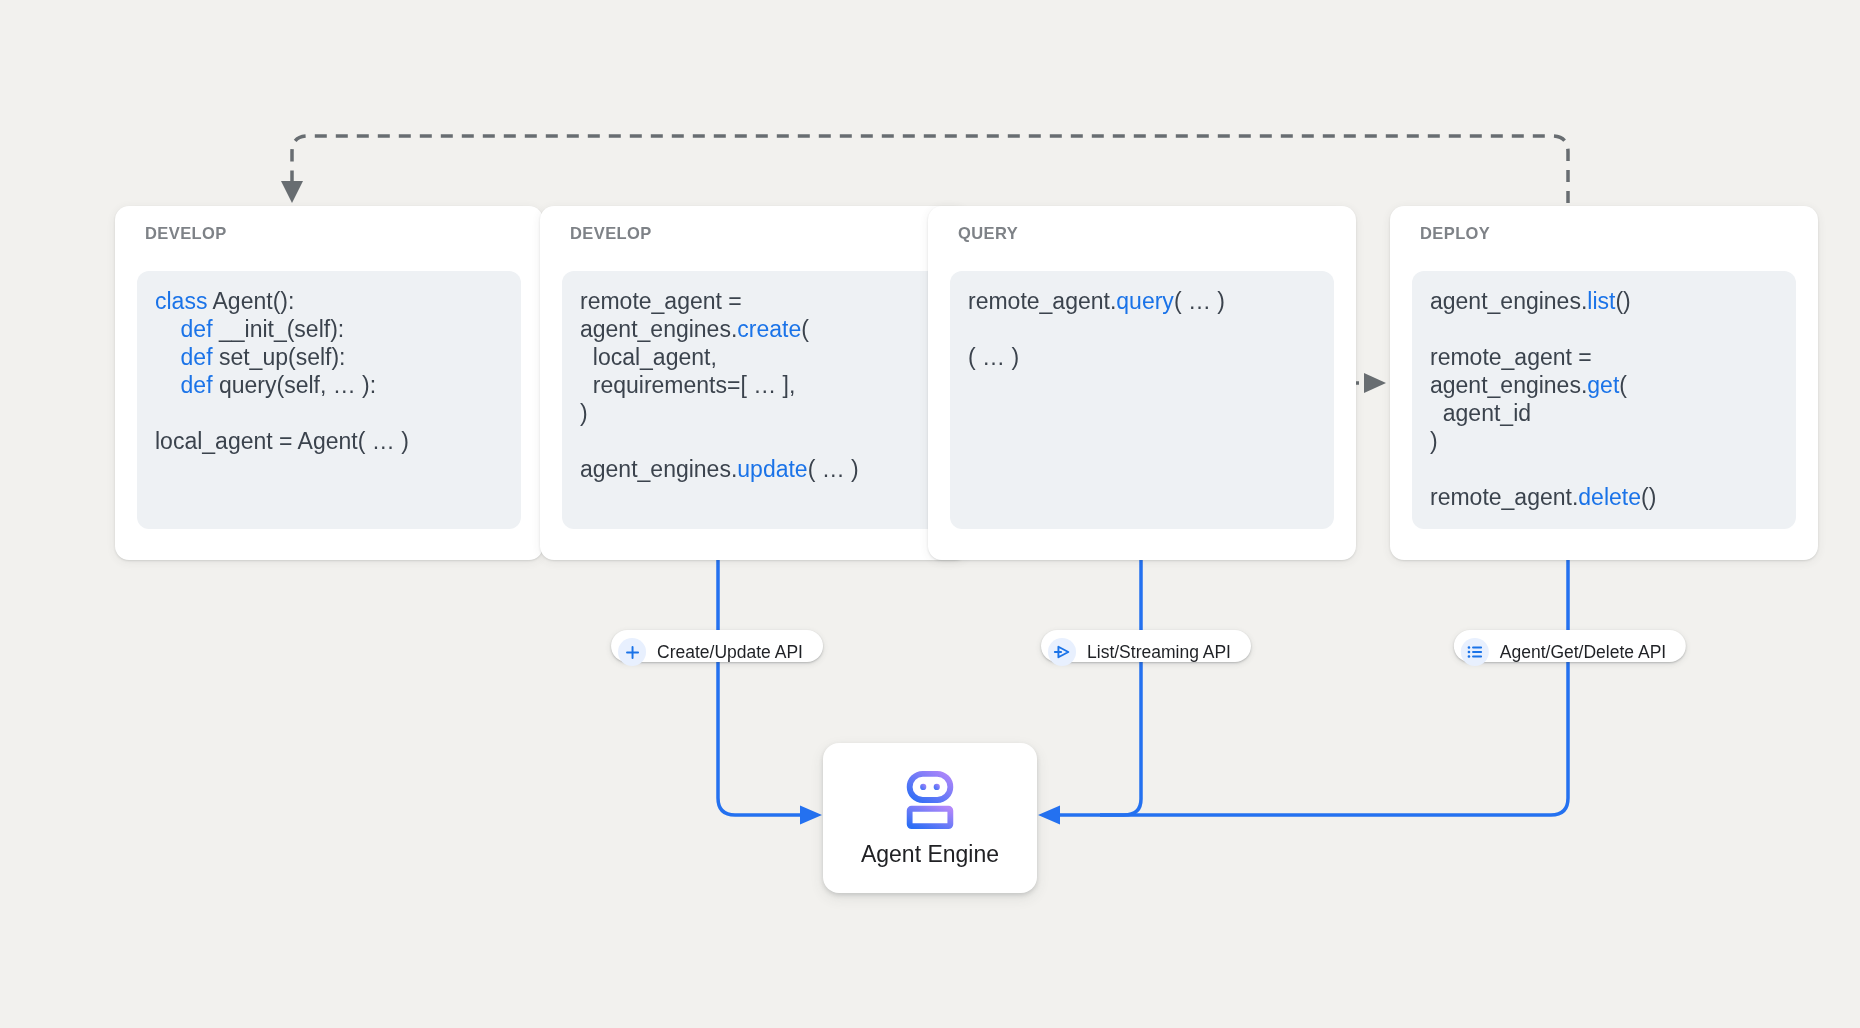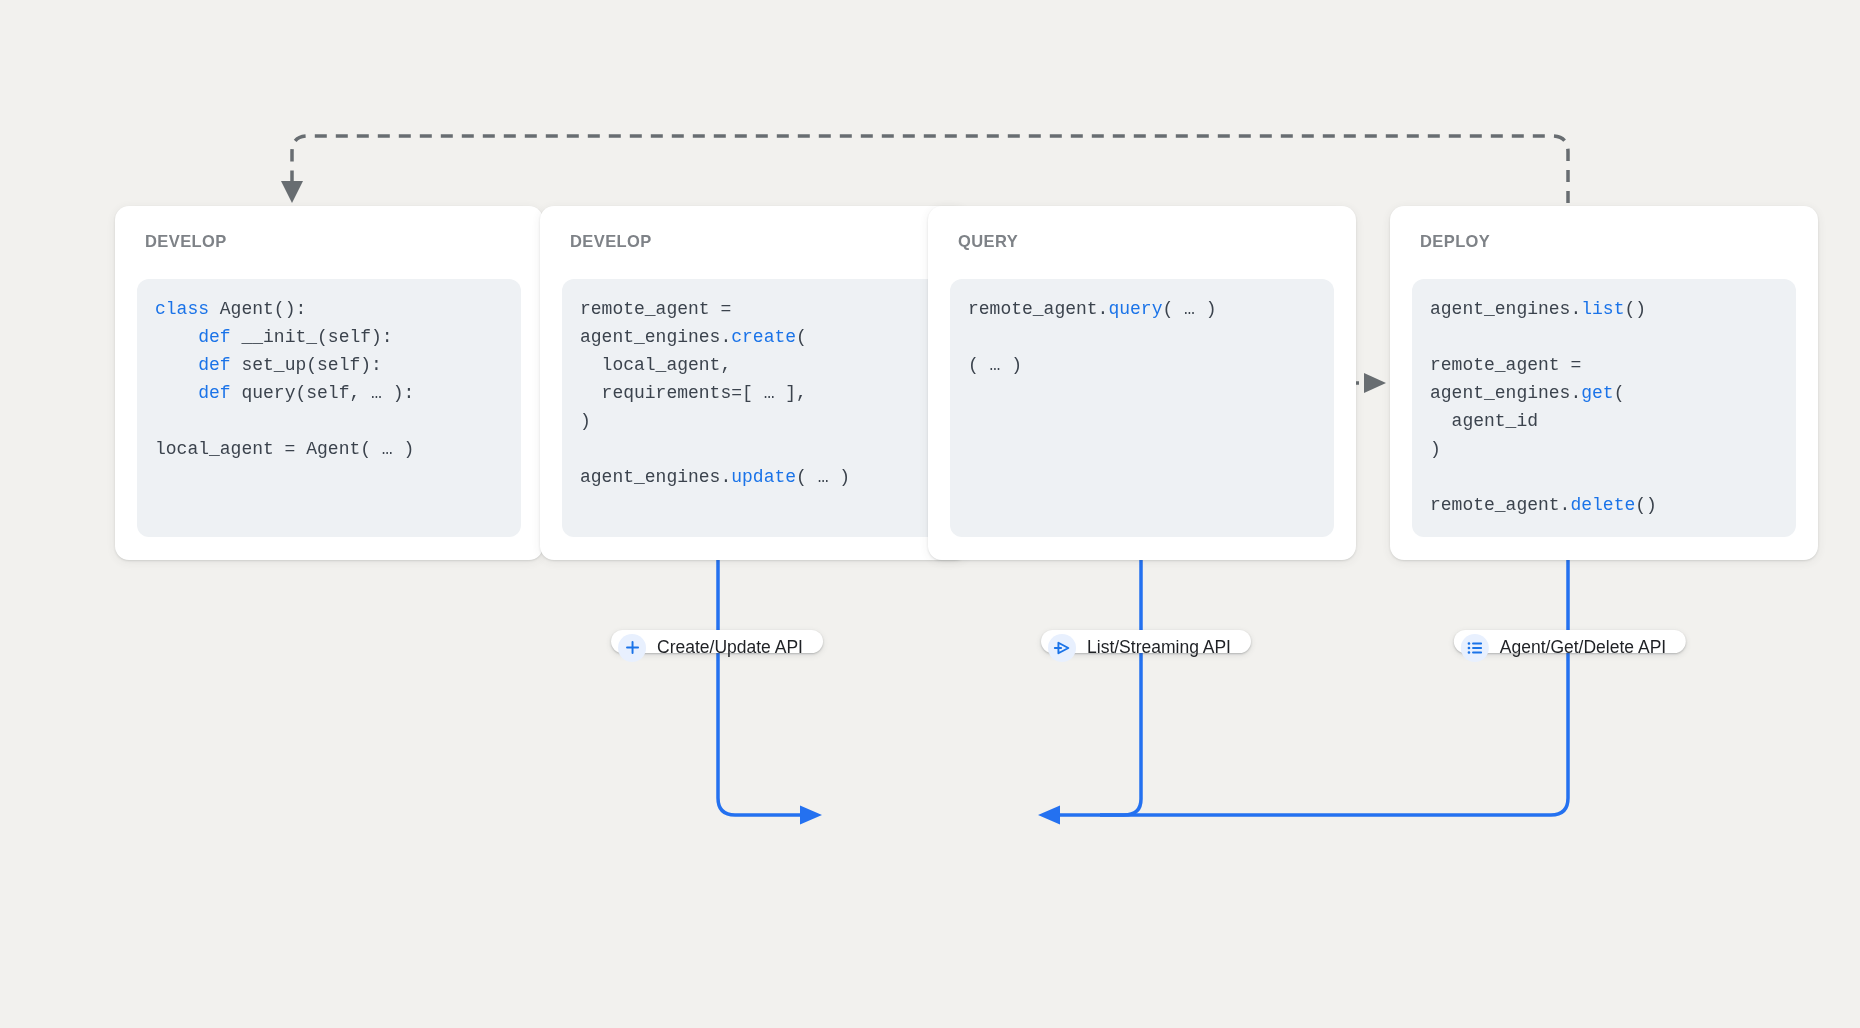--- a/index.html
+++ b/index.html
@@ -10,32 +10,32 @@
     --engine-text:#202124; --robot-purple:#b287fa; --robot-blue:#2b6ef5;
   }
   *{box-sizing:border-box;margin:0;padding:0}
   body{margin:0;background:var(--canvas-bg)}
   .canvas{position:relative;width:1860px;height:1028px;background:var(--canvas-bg);
     overflow:hidden;font-family:"Liberation Sans",sans-serif}
   .wires{position:absolute;left:0;top:0;z-index:1}
 
   .card{position:absolute;top:206px;width:428px;height:354px;background:var(--card-bg);
     border-radius:14px;box-shadow:0 1px 2px rgba(60,64,67,.15),0 2px 10px rgba(60,64,67,.08);
-    padding:26px 22px;z-index:2}
+    padding:18px 22px;z-index:2}
   .card.c0{left:115px}.card.c1{left:540px}.card.c2{left:928px}.card.c3{left:1390px}
   .card-title{display:block;font-size:16.5px;font-weight:bold;letter-spacing:.4px;
     color:var(--title-color);margin:0 0 28px 8px}
   .code{background:var(--code-bg);border-radius:12px;height:258px;padding:16px 18px;
-    font-family:Liberation Mono, monospace;font-size:18px;line-height:28px;
+    font-family:Liberation Sans, sans-serif;font-size:23px;line-height:28px;
     color:var(--code-text);white-space:pre;overflow:hidden}
   .code .kw,.code .fn{color:var(--keyword)}
   .code .cm{color:var(--comment)}
   .code .pl{color:var(--code-text)}
 
-  .pill{position:absolute;top:630px;transform:translateX(-50%);height:23px;z-index:3;
+  .pill{position:absolute;top:630px;transform:translateX(-50%);height:32px;z-index:3;
     background:var(--card-bg);border-radius:20px;display:flex;align-items:center;
     gap:11px;padding:12px 20px 0 7px;
     box-shadow:0 1px 2px rgba(60,64,67,.28),0 2px 6px rgba(60,64,67,.12)}
   .pill.p0{left:717px}.pill.p1{left:1146px}.pill.p2{left:1570px}
   .chip{width:28px;height:28px;border-radius:50%;background:var(--chip-bg);
     display:flex;align-items:center;justify-content:center;flex:0 0 auto}
   .pill-label{font-size:17.5px;font-weight:500;color:var(--pill-text);white-space:nowrap}
 
   .engine{position:absolute;left:823px;top:743px;width:214px;height:150px;z-index:2;
     background:var(--card-bg);border-radius:16px;display:flex;flex-direction:column;
@@ -106,14 +106,29 @@
   <div class="pill p2">
     <span class="chip">
       <svg width="18" height="18" viewBox="0 0 20 20" fill="none" style="stroke:var(--chip-icon)" stroke-width="2.2" stroke-linecap="round">
         <path d="M8 5 H17 M8 10 H17 M8 15 H17"></path>
         <path d="M3.4 5 h.2 M3.4 10 h.2 M3.4 15 h.2" stroke-width="2.8"></path>
       </svg>
     </span>
     <span class="pill-label">Agent/Get/Delete API</span>
   </div>
 
+  <div class="engine">
+    <svg width="64" height="62" viewBox="0 0 64 64">
+      <defs>
+        <linearGradient id="robogr" x1="1" y1="0" x2="0" y2="1">
+          <stop offset="0" style="stop-color:var(--robot-purple)"></stop>
+          <stop offset="1" style="stop-color:var(--robot-blue)"></stop>
+        </linearGradient>
+      </defs>
+      <rect x="11" y="5" width="42" height="27" rx="13.5" fill="none" stroke="url(#robogr)" stroke-width="6"></rect>
+      <circle cx="25" cy="18.5" r="3.2" fill="url(#robogr)"></circle>
+      <circle cx="39" cy="18.5" r="3.2" fill="url(#robogr)"></circle>
+      <rect x="11" y="41" width="42" height="18" rx="2" fill="none" stroke="url(#robogr)" stroke-width="6"></rect>
+    </svg>
+    <div class="engine-label">Agent Engine</div>
+  </div>
 
 </div>
 
 </body></html>

